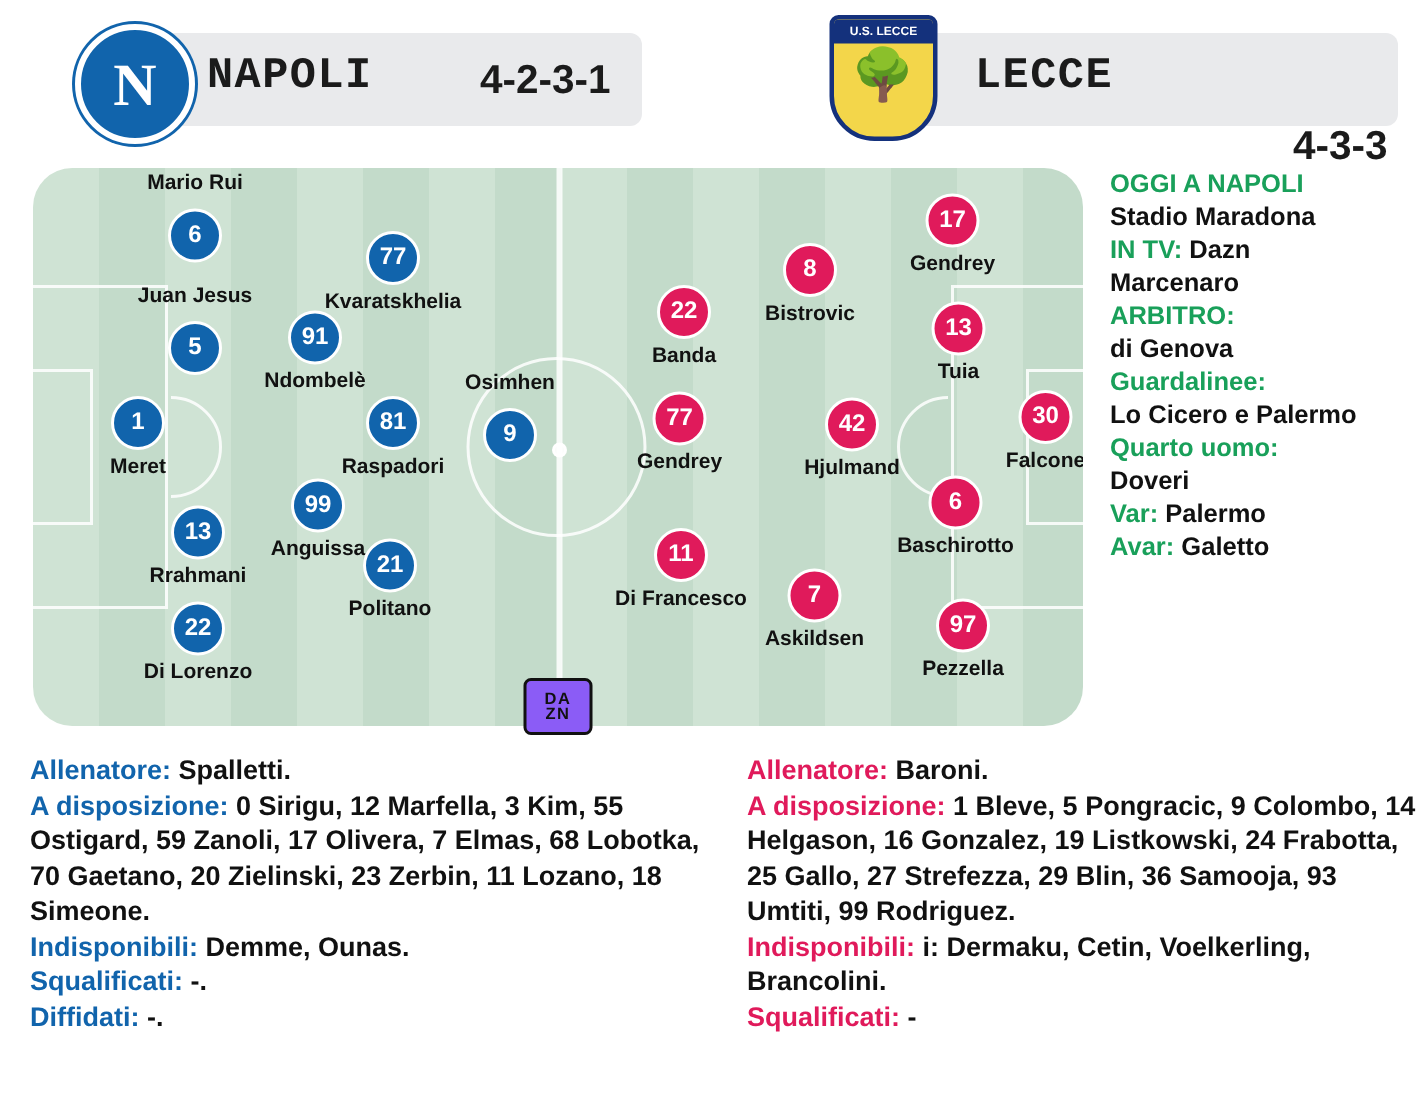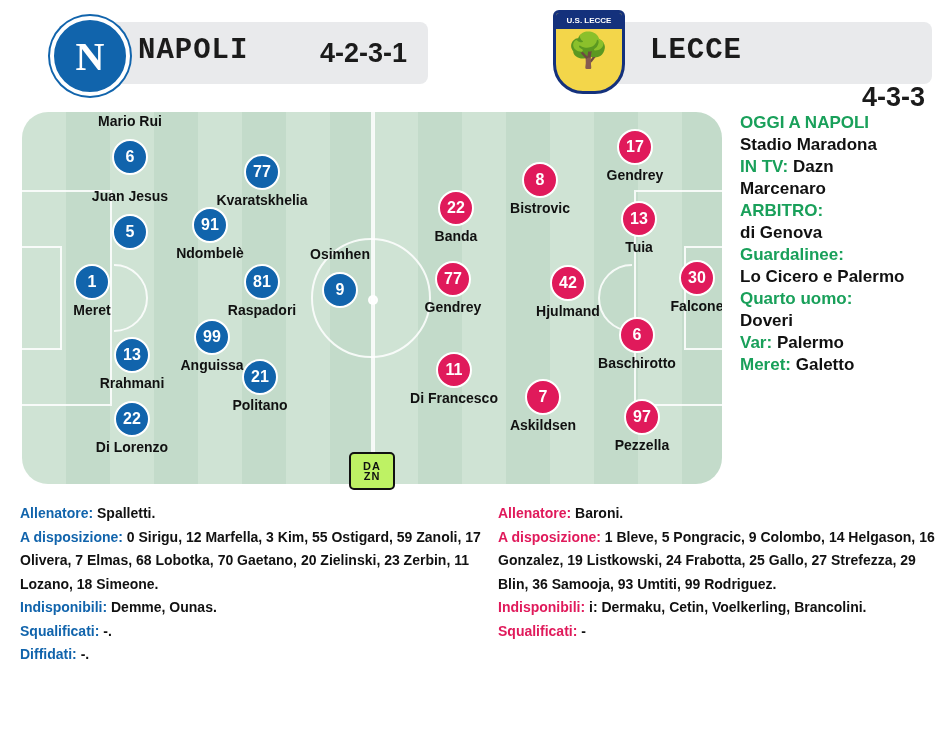--- a/index.html
+++ b/index.html
@@ -94,36 +94,36 @@
   .bubble.lec{background:#e01a5b;}
   .pname{
     position:absolute;left:-80px;width:160px;text-align:center;
     font-size:14px;font-weight:bold;color:#111;white-space:nowrap;
   }
   .pname.below{top:20px;}
   .pname.above{top:-44px;}
   
   .dazn{
     position:absolute;left:349px;top:452px;width:42px;height:34px;
-    border:2px solid #111;border-radius:5px;background:#bef264;
+    border:2px solid #111;border-radius:5px;background:#8b5cf6;
     display:flex;align-items:center;justify-content:center;
     font-size:11px;font-weight:bold;letter-spacing:1px;color:#111;
     flex-direction:column;line-height:10px;
   }
   
   .infopanel{
     position:absolute;left:740px;top:112px;width:206px;
     font-size:17px;line-height:21px;
   }
   .info-green{color:#19a05a;font-weight:bold;}
   .info-black{color:#111;font-weight:bold;}
   .info-row{margin-bottom:1px;}
   
   .squad{
-    position:absolute;top:502px;font-size:14px;line-height:23.5px;font-weight:bold;
+    position:absolute;top:502px;font-size:18px;line-height:23.5px;font-weight:bold;
   }
   .squad-left{left:20px;width:470px;}
   .squad-right{left:498px;width:452px;}
   .lbl-nap{color:#1164ac;}
   .lbl-lec{color:#e01a5b;}
   .val{color:#111;}
   .squad p{margin:0;}
 </style>
 </head>
 <body>
@@ -263,21 +263,21 @@
   <div class="info-row info-black">di Genova</div>
   <div class="info-row info-green">Guardalinee:</div>
   <div class="info-row info-black">Lo Cicero e Palermo</div>
   <div class="info-row info-green">Quarto uomo:</div>
   <div class="info-row info-black">Doveri</div>
   <div class="info-row">
     <span class="info-green">Var:</span>
     <span class="info-black">Palermo</span>
   </div>
   <div class="info-row">
-    <span class="info-green">Meret:</span>
+    <span class="info-green">Avar:</span>
     <span class="info-black">Galetto</span>
   </div>
 </div>
 
 <div class="squad squad-left">
   <p>
     <span class="lbl-nap">Allenatore:</span>
     <span class="val">Spalletti.</span>
   </p>
   <p>

